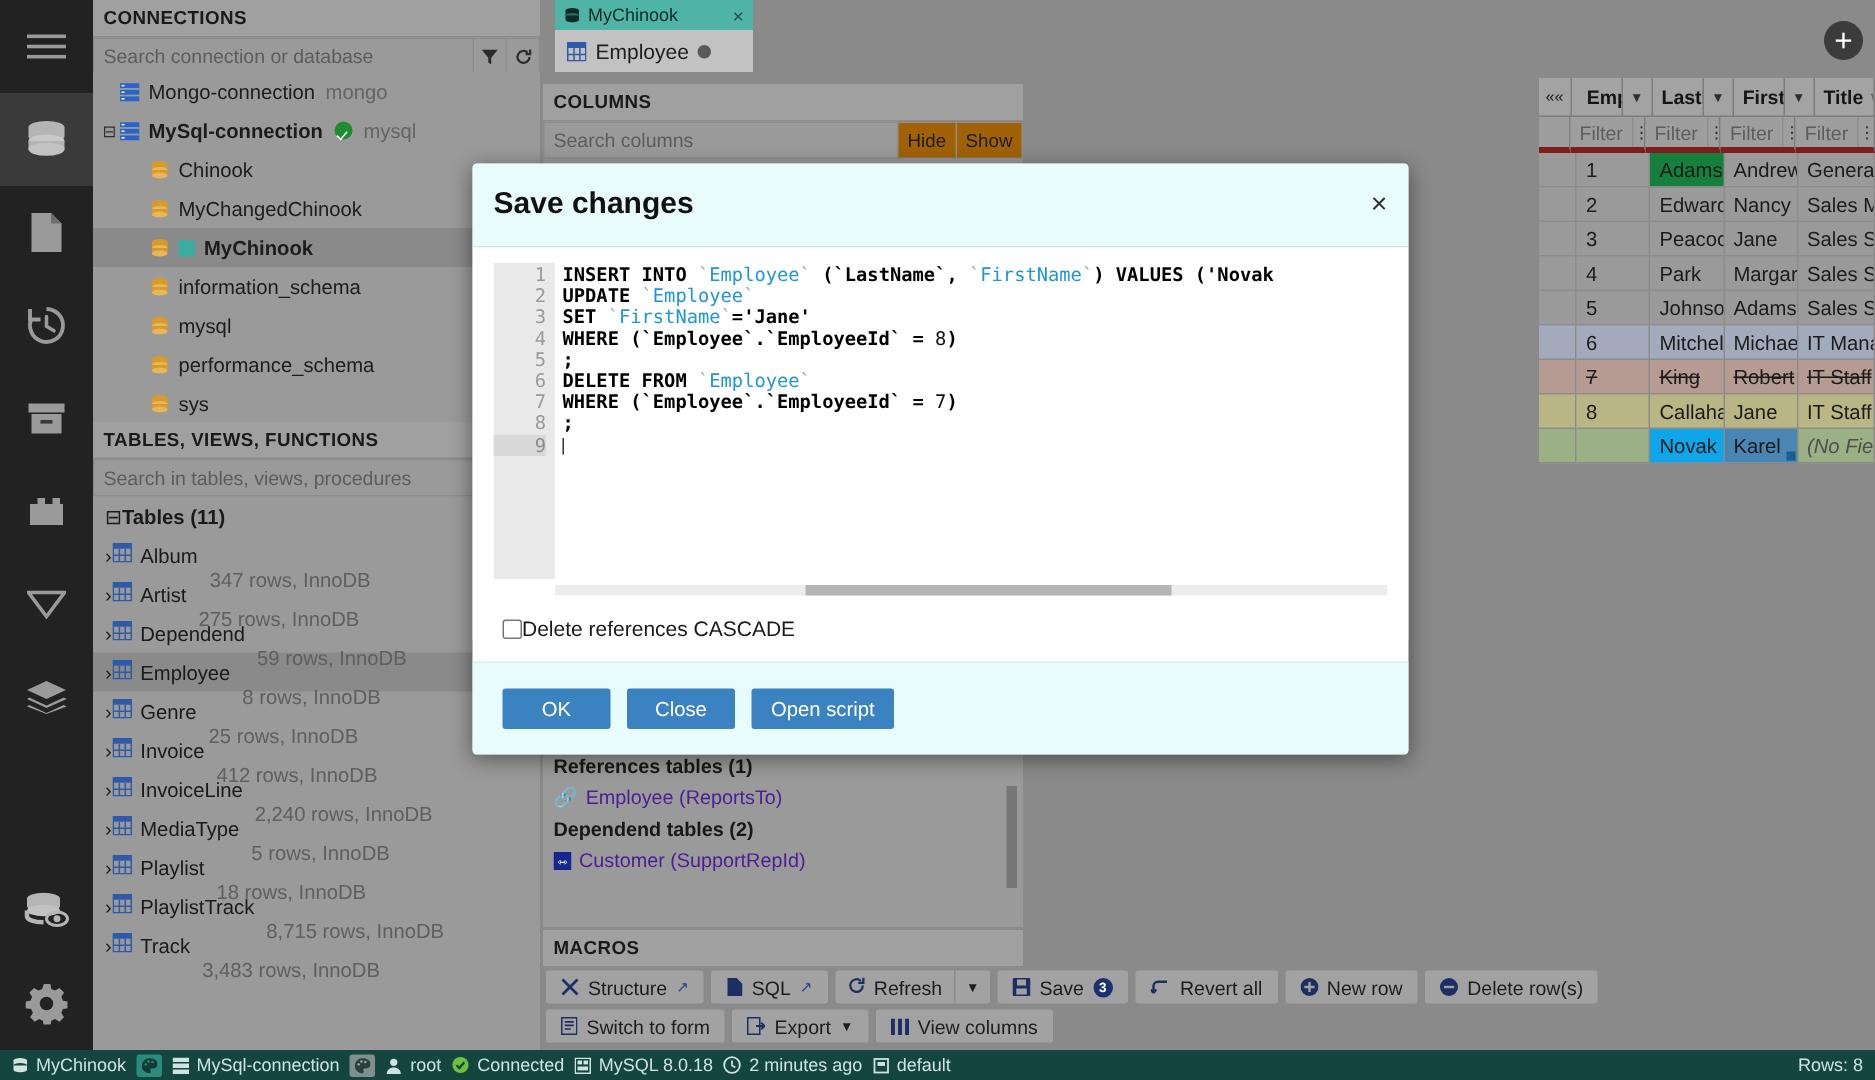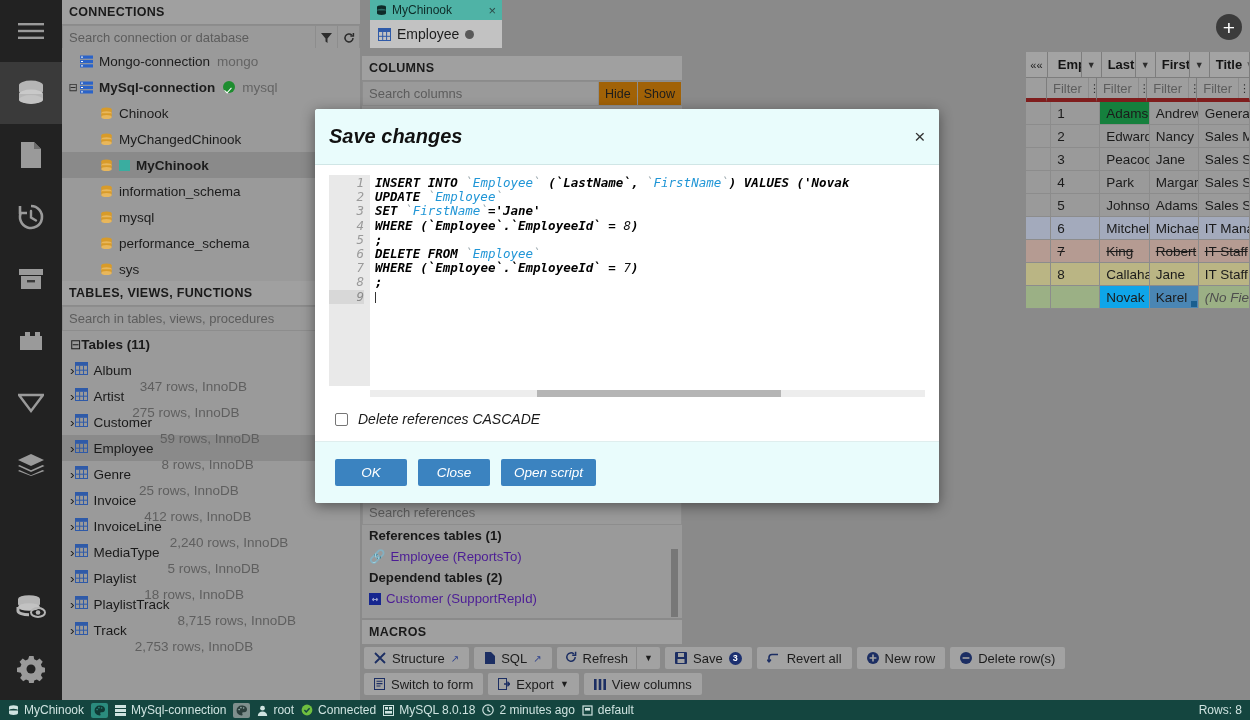--- a/index.html
+++ b/index.html
@@ -215,21 +215,21 @@
   }
   .sb-item { display: flex; align-items: center; gap: 5px; white-space: nowrap; }
   .sb-chip {
     width: 17px; height: 15px; background: #2b8c7e; display: flex;
     align-items: center; justify-content: center; border-radius: 2px;
   }
   .sb-chip.grey { background: #7f8f8d; }
   .sb-right { margin-left: auto; }
 
   
-  .overlay { position: absolute; inset: 0; background: transparent; font-style: italic; }
+  .overlay { position: absolute; inset: 0; background: transparent; }
   .modal {
     position: absolute; left: 315px; top: 109px; width: 624px; height: 394px;
     background: #ffffff; box-shadow: 0 3px 14px rgba(0,0,0,.45);
     border-radius: 3px; overflow: hidden;
   }
   .modal-head {
     height: 56px; background: #e9fcfc; display: flex; align-items: center;
     padding: 0 14px; border-bottom: 1px solid #d0e6e6;
   }
   .modal-title { font-size: 20px; font-weight: bold; color: #111; }
@@ -252,21 +252,21 @@
   .id { color: #2196d6; }
   .tick { color: #9aa7ad; }
   .num { color: #111; }
   .pn { color: #000; font-weight: bold; }
   .caret-line { display: inline-block; width: 1px; height: 11px; background: #333;
                 vertical-align: -2px; }
   .hscroll {
     margin: 4px 14px 0 55px; height: 7px; background: #ededed; position: relative;
   }
   .hscroll .thumb { position: absolute; left: 30%; width: 44%; height: 7px; background: #b5b5b5; }
-  .chk-row { display: flex; align-items: center; gap: 10px; padding: 14px 14px 0 20px; }
+  .chk-row { display: flex; align-items: center; gap: 0; padding: 14px 14px 0 20px; }
   .chk-box {
     width: 13px; height: 13px; border: 1px solid #767676; background: #fff; border-radius: 2px;
   }
   .chk-label { font-size: 14px; color: #1a1a1a; }
   .modal-foot {
     position: absolute; left: 0; bottom: 0; width: 100%; height: 62px;
     background: #e9fcfc; border-top: 1px solid #dfeeee;
     display: flex; align-items: center; gap: 11px; padding-left: 20px;
   }
   .m-btn {
@@ -538,21 +538,21 @@
         </div>
         <div class="tbl-row">
           <span class="caret">›</span>
           <span class="grid-ic"><svg width="13" height="13" viewBox="0 0 13 13">
               <rect x=".5" y=".5" width="12" height="12" fill="none" stroke="#2f5aa8"></rect>
               <rect x=".5" y=".5" width="12" height="3.3" fill="#2f5aa8"></rect>
               <line x1="4.6" y1="3.8" x2="4.6" y2="12.5" stroke="#2f5aa8"></line>
               <line x1="8.5" y1="3.8" x2="8.5" y2="12.5" stroke="#2f5aa8"></line>
               <line x1=".5" y1="8.2" x2="12.5" y2="8.2" stroke="#2f5aa8"></line>
             </svg></span>
-          <span>Customer</span>
+          <span>Dependend</span>
           <span class="meta">59 rows, InnoDB</span>
         </div>
         <div class="tbl-row selected">
           <span class="caret">›</span>
           <span class="grid-ic"><svg width="13" height="13" viewBox="0 0 13 13">
               <rect x=".5" y=".5" width="12" height="12" fill="none" stroke="#2f5aa8"></rect>
               <rect x=".5" y=".5" width="12" height="3.3" fill="#2f5aa8"></rect>
               <line x1="4.6" y1="3.8" x2="4.6" y2="12.5" stroke="#2f5aa8"></line>
               <line x1="8.5" y1="3.8" x2="8.5" y2="12.5" stroke="#2f5aa8"></line>
               <line x1=".5" y1="8.2" x2="12.5" y2="8.2" stroke="#2f5aa8"></line>
@@ -635,21 +635,21 @@
         <div class="tbl-row">
           <span class="caret">›</span>
           <span class="grid-ic"><svg width="13" height="13" viewBox="0 0 13 13">
               <rect x=".5" y=".5" width="12" height="12" fill="none" stroke="#2f5aa8"></rect>
               <rect x=".5" y=".5" width="12" height="3.3" fill="#2f5aa8"></rect>
               <line x1="4.6" y1="3.8" x2="4.6" y2="12.5" stroke="#2f5aa8"></line>
               <line x1="8.5" y1="3.8" x2="8.5" y2="12.5" stroke="#2f5aa8"></line>
               <line x1=".5" y1="8.2" x2="12.5" y2="8.2" stroke="#2f5aa8"></line>
             </svg></span>
           <span>Track</span>
-          <span class="meta">2,753 rows, InnoDB</span>
+          <span class="meta">3,483 rows, InnoDB</span>
         </div>
       </div>
   </div>
 
   <div class="main">
 
     <div class="tabstrip">
       <div class="tab-outer">
         <div class="tab-db">
           <svg width="11" height="11" viewBox="0 0 11 11">
@@ -679,23 +679,20 @@
     <div class="panel-columns">
       <div class="panel-header">COLUMNS</div>
       <div class="search-row">
         <input class="search-input" placeholder="Search columns" style="">
         <div class="hs-btn">Hide</div>
         <div class="hs-btn">Show</div>
       </div>
     </div>
 
     <div class="panel-refs">
-      <div class="search-row">
-        <input class="search-input" placeholder="Search references" style="">
-      </div>
       <div style="position:relative;height:92px;overflow:hidden">
         <div class="ref-row ref-head">References tables (1)</div>
         <div class="ref-row">
           <span style="margin-right:5px;color:#1a3fb0">🔗</span>
           <span class="ref-link">Employee (ReportsTo)</span>
         </div>
         <div class="ref-row ref-head">Dependend tables (2)</div>
         <div class="ref-row">
           <span style="margin-right:5px;display:inline-flex">
             <svg width="12" height="12" viewBox="0 0 12 12">

